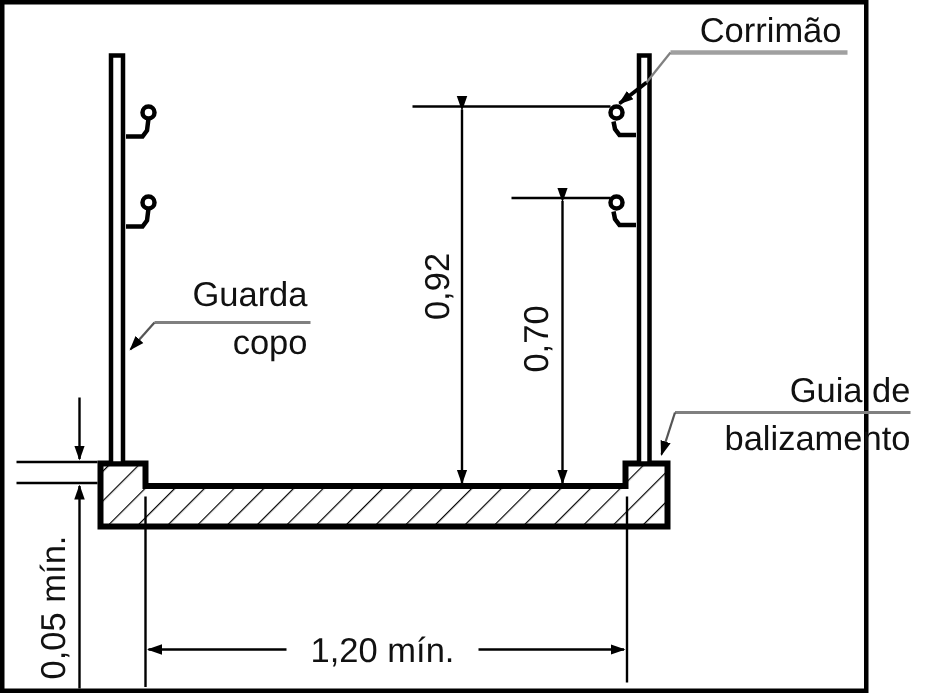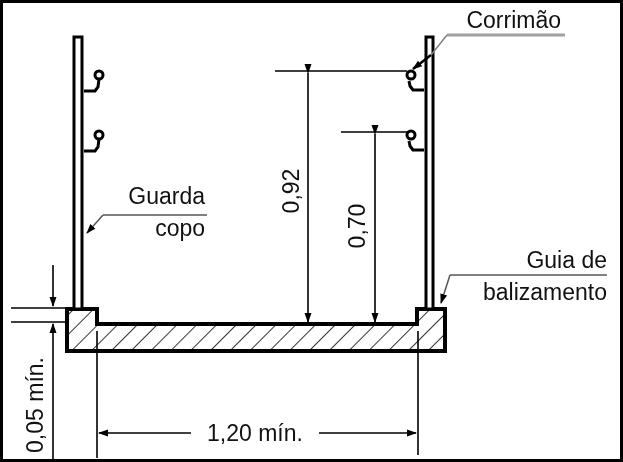--- a/index.html
+++ b/index.html
@@ -1,18 +1,18 @@
 <!DOCTYPE html>
 <html><head>
   <meta charset="utf-8">
   <style>
     html, body { margin: 0; padding: 0; background: #ffffff; }
     body { width: 623px; height: 462px; overflow: hidden; }
     #frame {
-      position: relative; width: 623px; height: 462px; box-sizing: border-box;
+      position: relative; width: 579px; height: 462px; box-sizing: border-box;
       border: 3px solid #000; background: #fff;
     }
     svg { position: absolute; left: 0; top: 0; }
     .lbl { font-family: "Liberation Sans", sans-serif; font-size: 23px; fill: #111; }
   </style>
 </head>
 <body>
 
 <div id="frame">
 <svg width="623" height="462" viewBox="0 0 623 462">

